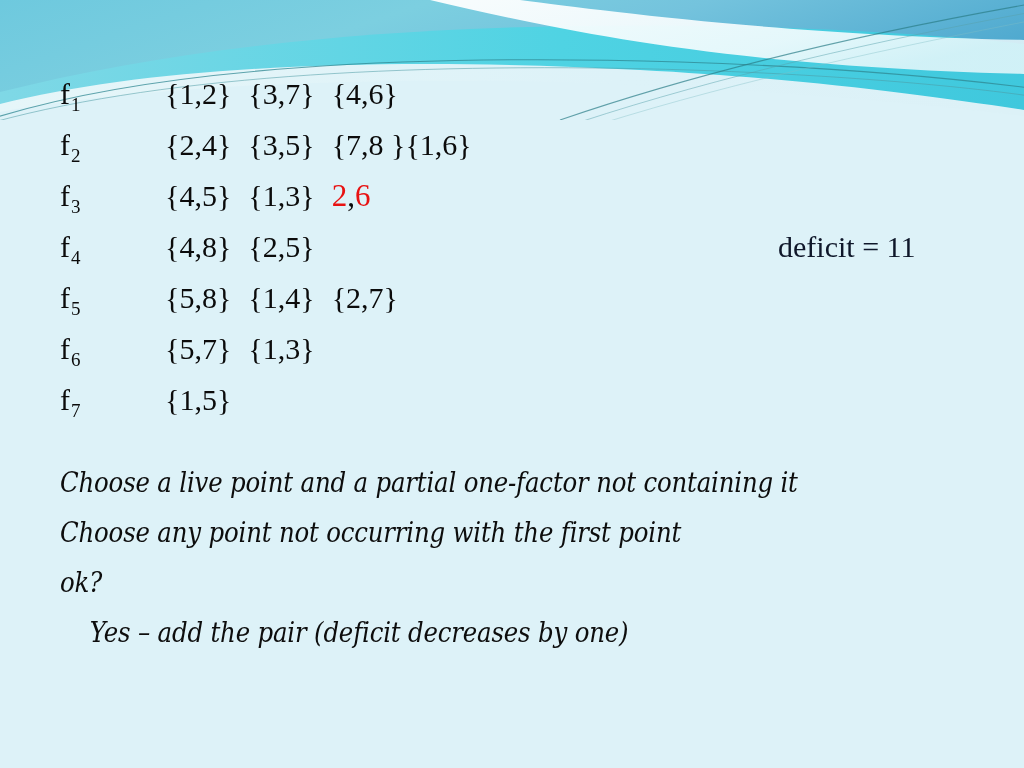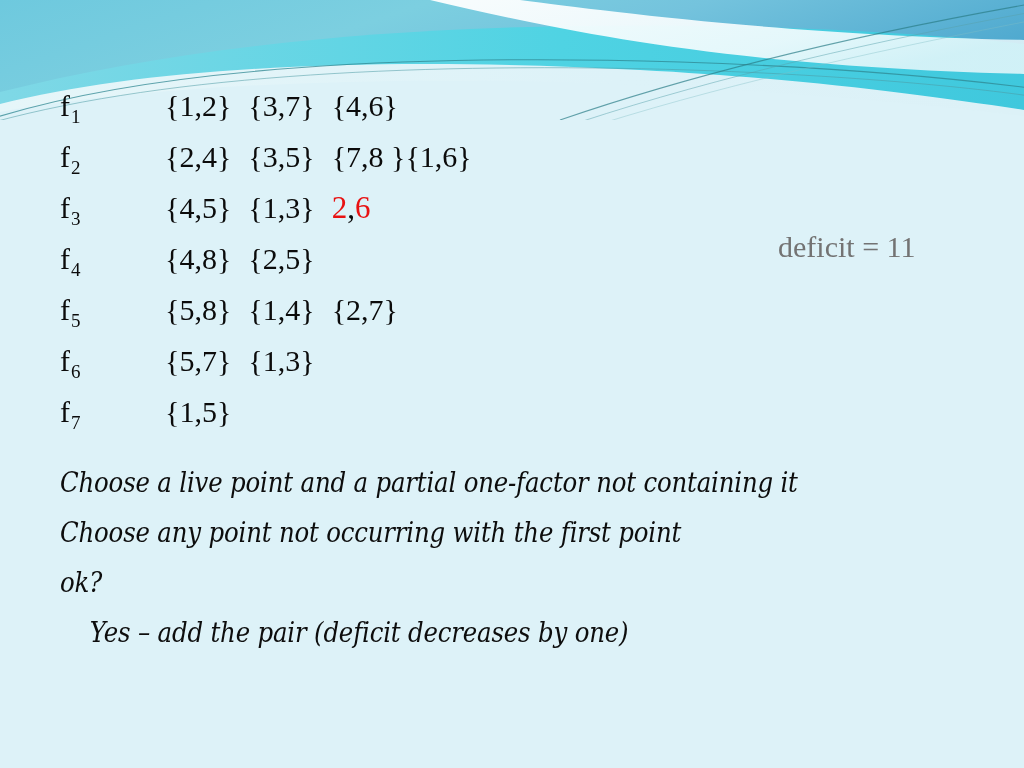--- a/index.html
+++ b/index.html
@@ -34,21 +34,21 @@
 
   
   #factor-list {
     position: absolute;
     left: 60px;
     top: 70px;
     width: 700px;
   }
   .factor-row {
     height: 51px;
-    line-height: 71px;
+    line-height: 47px;
     white-space: nowrap;
     font-family: "Liberation Serif", "DejaVu Serif", serif;
     font-size: 30px;
     color: #0b0b0b;
   }
   .f-label {
     display: inline-block;
     width: 105px;
     font-size: 30px;
   }
@@ -72,21 +72,21 @@
   .red-pair .rd { color: #e81212; }
   .red-pair .blk { color: #0b0b0b; }
 
   
   #deficit-note {
     position: absolute;
     left: 778px;
     top: 230px;
     font-family: "Liberation Serif", "DejaVu Serif", serif;
     font-size: 30px;
-    color: #737373;
+    color: #0f172a;
     white-space: nowrap;
   }
 
   
   #prose {
     position: absolute;
     left: 60px;
     top: 458px;
     width: 930px;
     font-style: italic;

